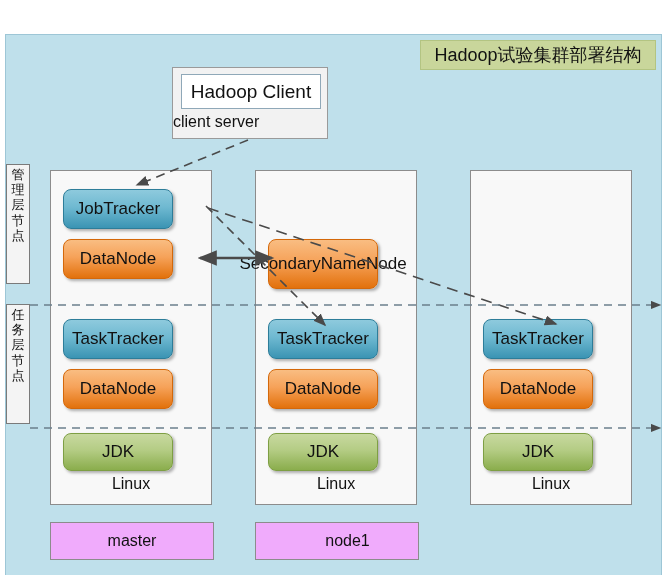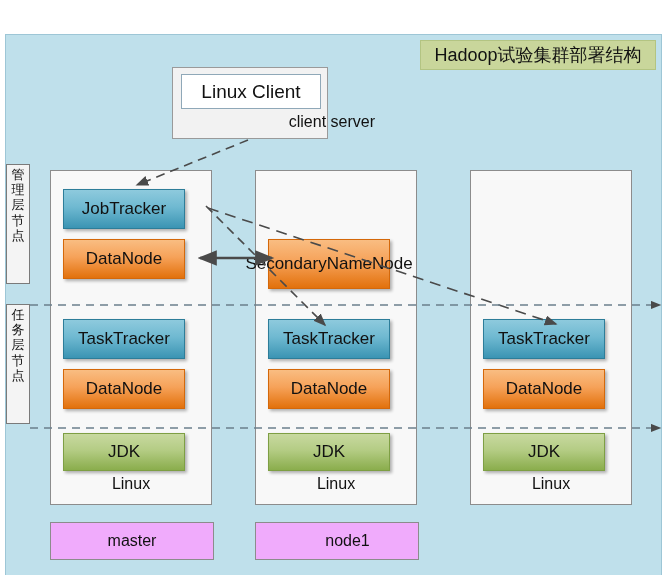--- a/index.html
+++ b/index.html
@@ -61,21 +61,21 @@
     position:absolute;left:8px;top:6px;
     width:140px;height:35px;
     background:#ffffff;
     border:1px solid #8fa8b8;
     box-sizing:border-box;
     display:flex;align-items:center;justify-content:center;
     font-size:19px;color:#111;
   }
   .client-server .caption{
     position:absolute;left:0;top:45px;width:156px;
-    text-align:right;font-size:16px;color:#111;padding-left:46px;
+    text-align:left;font-size:16px;color:#111;
   }
 
   
   .side-label{
     position:absolute;
     width:24px;
     background:#f4f4f4;
     border:1px solid #7a7a7a;
     box-sizing:border-box;
     display:flex;flex-direction:column;align-items:center;
@@ -97,26 +97,26 @@
     box-sizing:border-box;
   }
   #col-master{left:50px;}
   #col-node1{left:255px;}
   #col-node2{left:470px;}
 
   
   .chip{
     position:absolute;
     left:12px;
-    width:122px;
+    width:110px;
     box-sizing:border-box;
     display:flex;align-items:center;justify-content:center;
     text-align:center;
     font-size:17px;color:#111;
-    border-radius:0;
+    border-radius:8px;
     box-shadow:2px 2px 3px rgba(0,0,0,.3);
   }
   .chip.blue{
     background:linear-gradient(to bottom,#8ecadd 0%,#6fb9d1 45%,#3b94b3 100%);
     border:1px solid #2d7d99;
   }
   .chip.orange{
     background:linear-gradient(to bottom,#f9bd82 0%,#f6a259 45%,#e2710c 100%);
     border:1px solid #d4680a;
   }
@@ -165,21 +165,21 @@
 
 <div id="canvas">
 
   <div class="top-strip">&nbsp;</div>
 
   <div class="outer-frame"></div>
 
   <div class="title-box">Hadoop试验集群部署结构</div>
 
   <div class="client-server">
-    <div class="inner">Linux Client</div>
+    <div class="inner">Hadoop Client</div>
     <div class="caption">client server</div>
   </div>
 
   <div class="side-label" id="side-manage">
     <span>管</span>
     <span>理</span>
     <span>层</span>
     <span>节</span>
     <span>点</span>
   </div>

